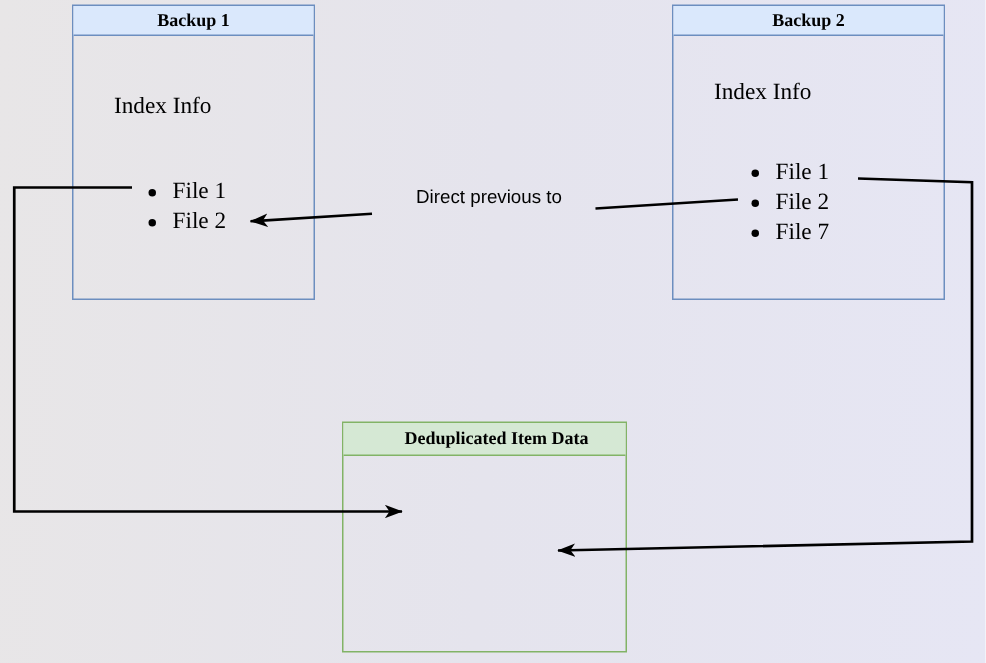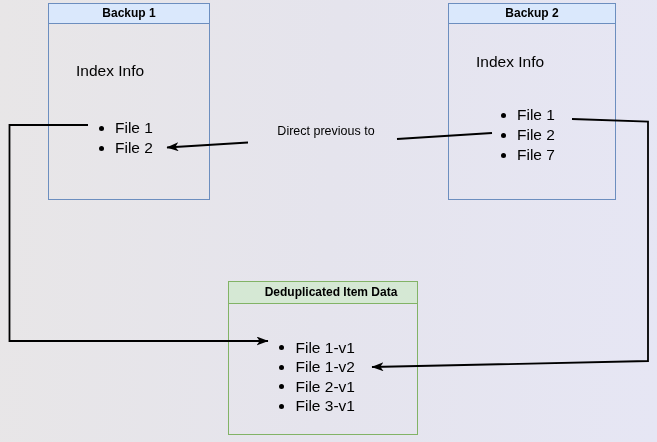--- a/index.html
+++ b/index.html
@@ -23,36 +23,37 @@
     background: linear-gradient(93deg, var(--bg-left) 0%, var(--bg-mid) 50%, var(--bg-right) 100%);
     color: #000;
   }
 
   .box {
     position: absolute;
     box-sizing: border-box;
     border: 1.5px solid;
     z-index: 1;
     background: transparent;
+    font-family: Liberation Serif, serif;
   }
   .box.blue  { border-color: var(--blue-stroke); }
   .box.green { border-color: var(--green-stroke); }
 
   .box-header {
     box-sizing: border-box;
     border-bottom: 1.5px solid;
     text-align: center;
     font-weight: bold;
     font-size: 12px;
   }
   .blue  .box-header { background: var(--blue-fill);  border-color: var(--blue-stroke); }
   .green .box-header { background: var(--green-fill); border-color: var(--green-stroke); }
 
   #backup1 { left: 48px;  top: 3px;   width: 162px; height: 197px; }
-  #backup2 { left: 448px; top: 3px;   width: 168px; height: 197px; }
+  #backup2 { left: 448px; top: 3px;   width: 182px; height: 197px; }
   #dedup   { left: 228px; top: 281px; width: 190px; height: 154px; }
 
   #backup1 .box-header, #backup2 .box-header { height: 20px; line-height: 18px; }
   #dedup .box-header { height: 22px; line-height: 20px; padding-left: 16px; }
 
   .subtitle { position: absolute; font-size: 15.5px; white-space: nowrap; }
   #backup1 .subtitle { left: 27px; top: 58px; }
   #backup2 .subtitle { left: 27px; top: 49px; }
 
   .list { position: absolute; }
@@ -126,38 +127,20 @@
       </div>
       <div class="row">
         <span class="dot"></span>
         <span class="item-text">File 7</span>
       </div>
     </div>
   </div>
 
   <div class="box green" id="dedup">
     <div class="box-header">Deduplicated Item Data</div>
-    <div class="list">
-      <div class="row">
-        <span class="dot"></span>
-        <span class="item-text">File 1-v1</span>
-      </div>
-      <div class="row">
-        <span class="dot"></span>
-        <span class="item-text">File 1-v2</span>
-      </div>
-      <div class="row">
-        <span class="dot"></span>
-        <span class="item-text">File 2-v1</span>
-      </div>
-      <div class="row">
-        <span class="dot"></span>
-        <span class="item-text">File 3-v1</span>
-      </div>
-    </div>
   </div>
 
   <div class="edge-label">
     <div>Direct previous to</div>
   </div>
 
   <svg class="arrow-layer" width="657" height="442" viewBox="0 0 657 442">
     <defs>
       <marker id="arrowhead" viewBox="0 0 12 9" markerWidth="12" markerHeight="9" refX="11.5" refY="4.5" orient="auto" markerUnits="userSpaceOnUse">
         <path class="head" d="M0 0 L12 4.5 L0 9 L3.2 4.5 Z"></path>

